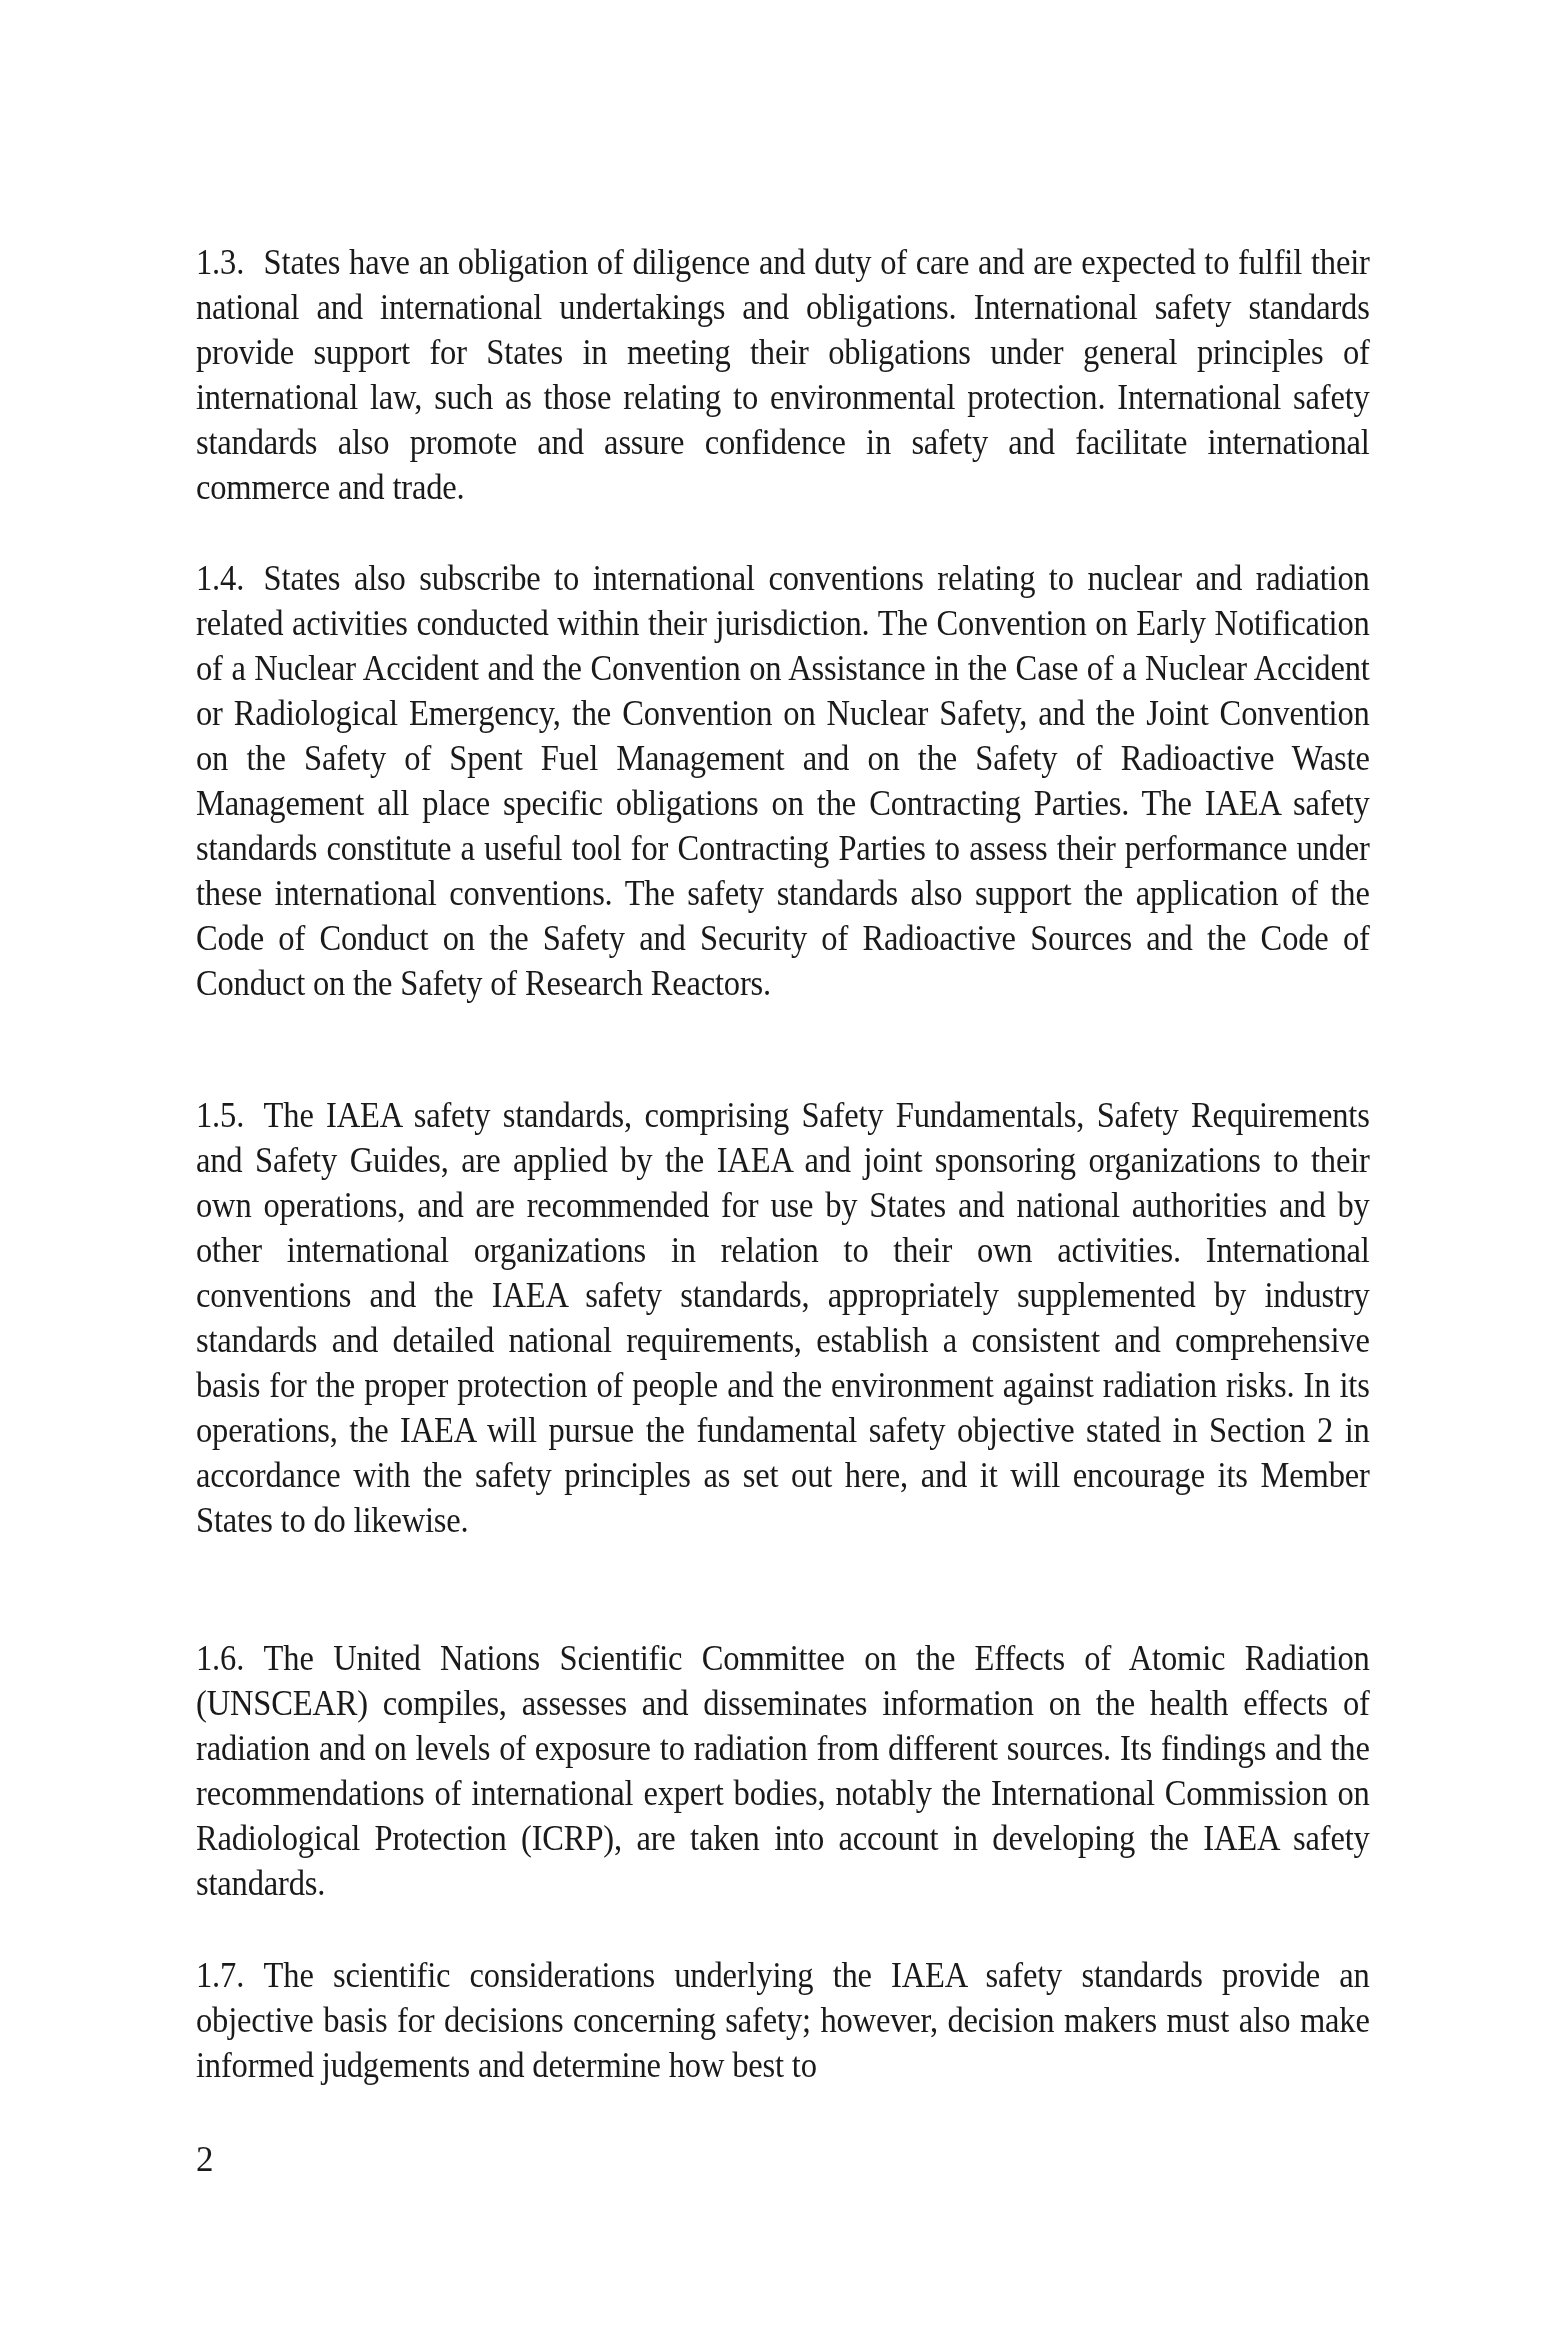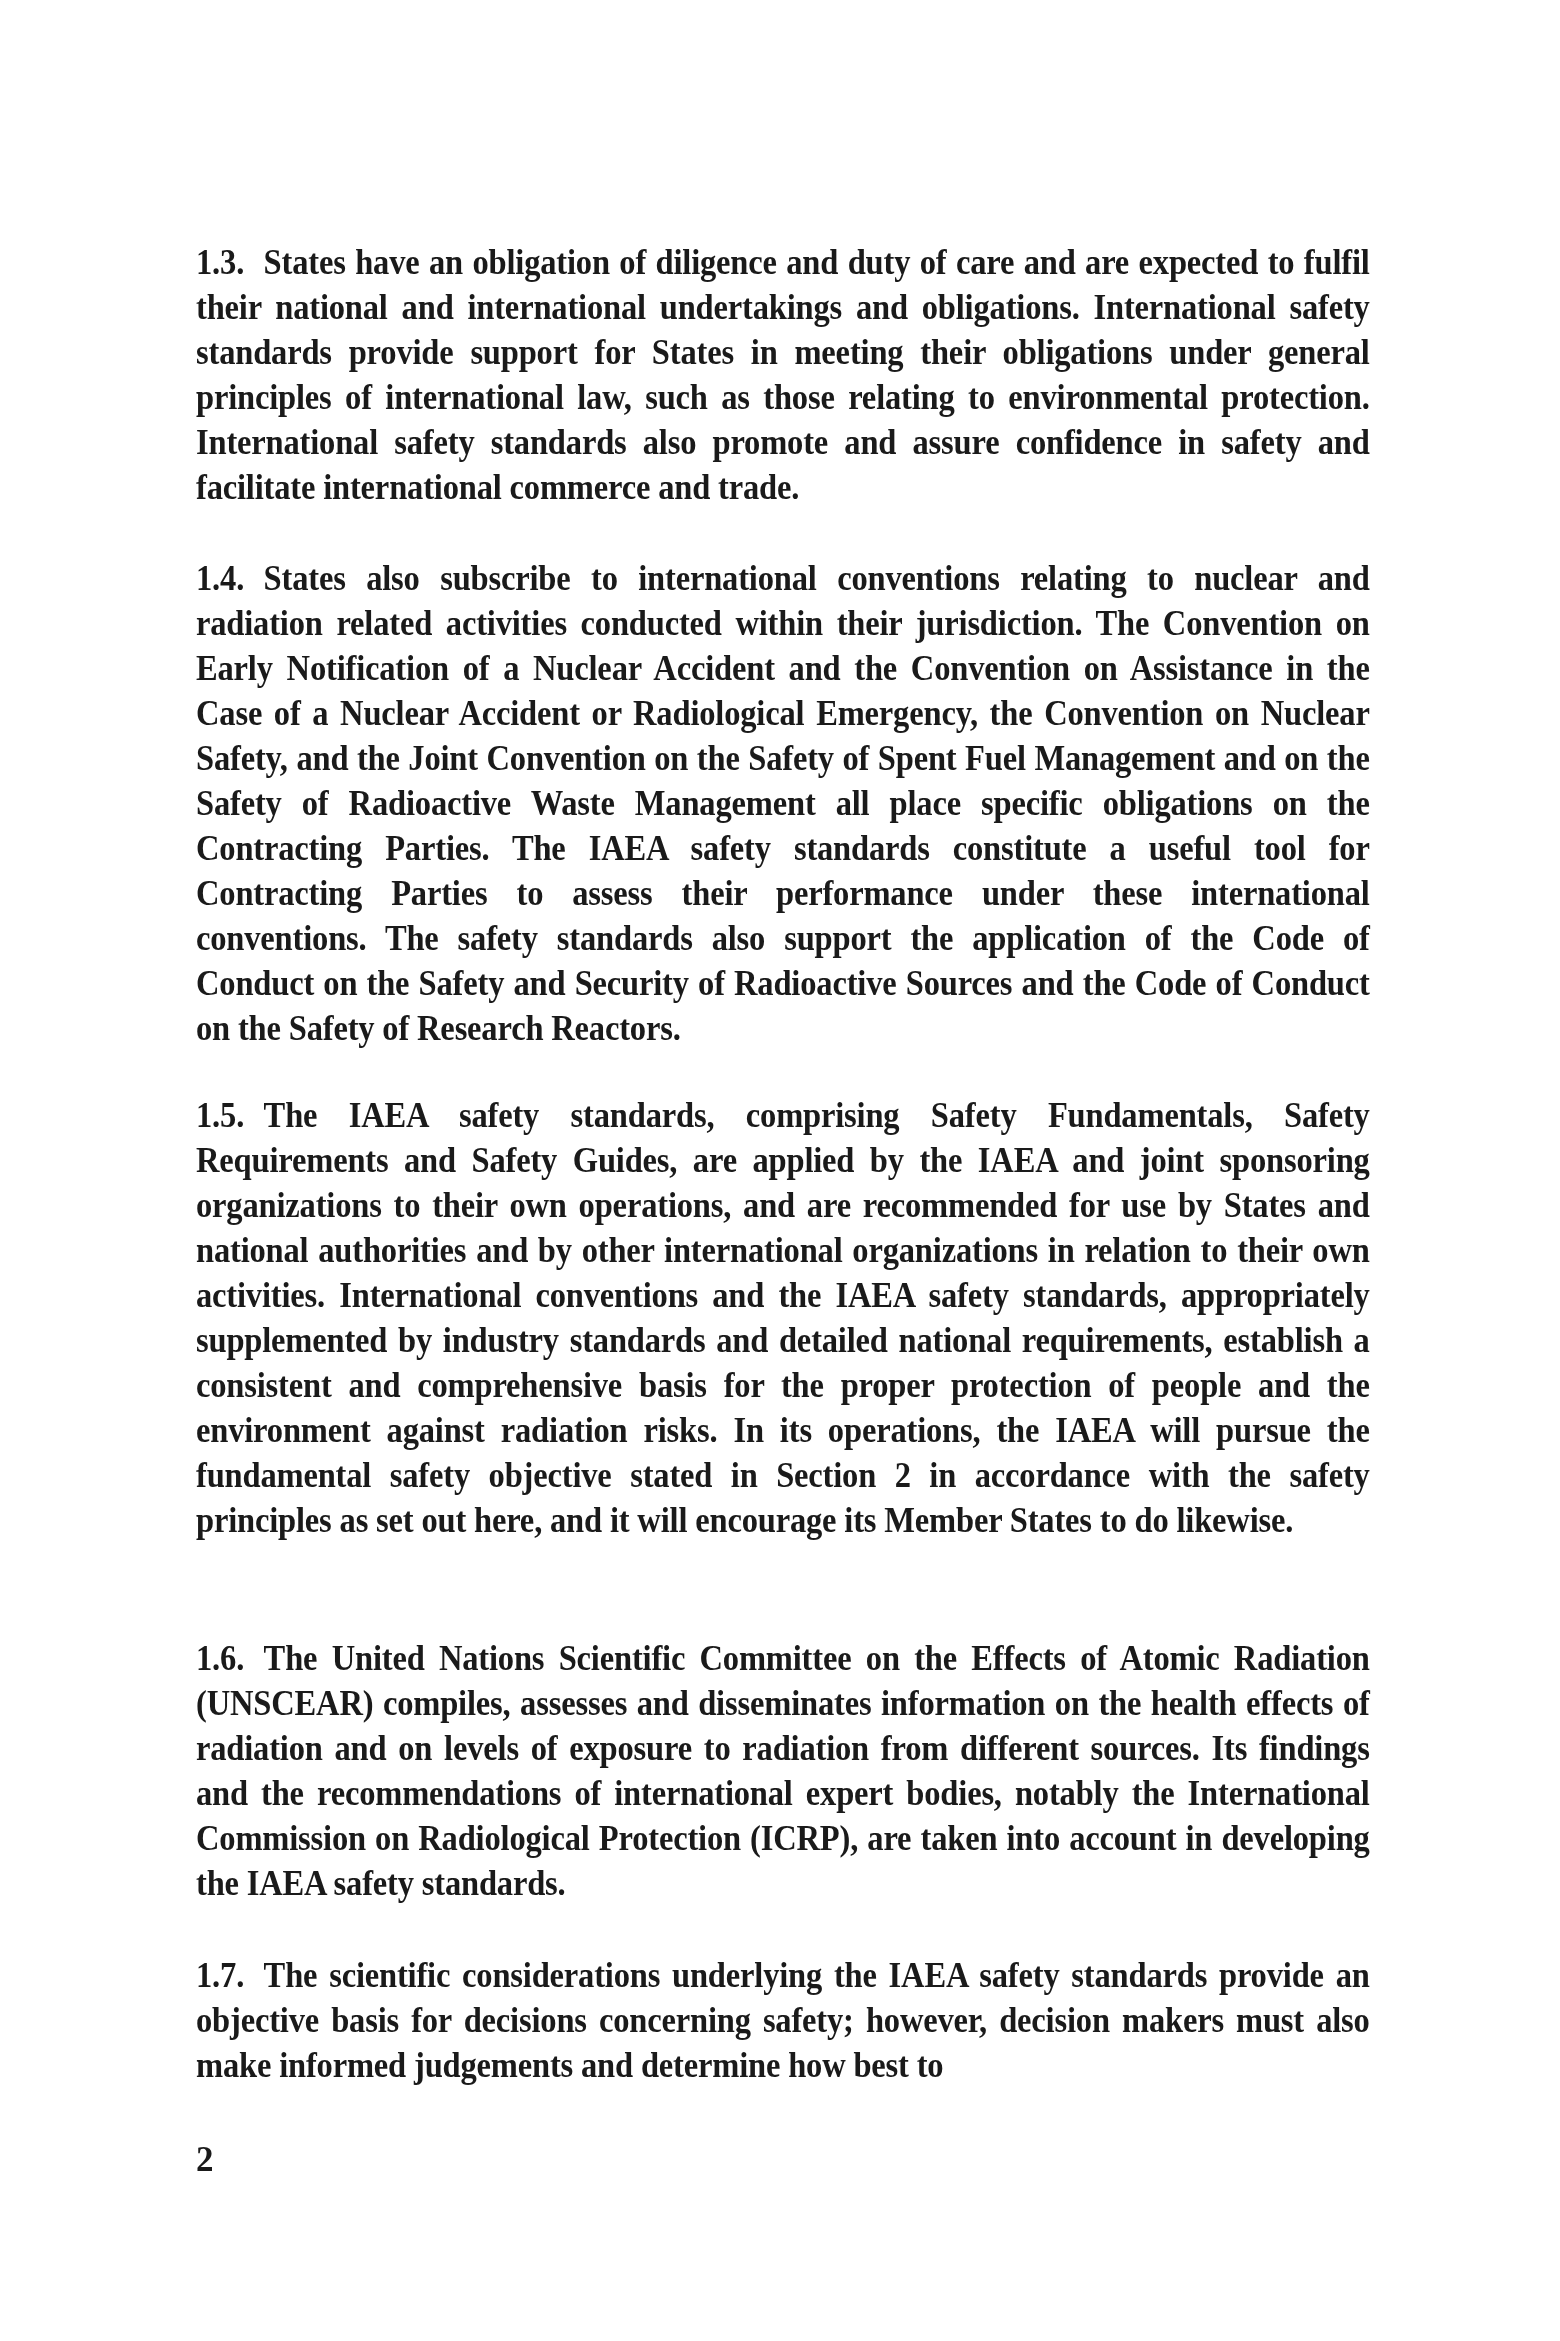--- a/index.html
+++ b/index.html
@@ -1,20 +1,19 @@
 <!DOCTYPE html>
 <html style="font-size:13.2px"><head>
   <meta charset="utf-8">
   <style>
     html, body { margin: 0; padding: 0; background: #ffffff; }
     body { width: 1560px; height: 2342px; position: relative; overflow: hidden; }
     .page {
       position: absolute; left: 0; top: 0; width: 1560px; height: 2342px;
       background: #ffffff;
-      font-weight: bold;
     }
     .para {
       position: absolute; left: 196px; width: 1173px;
       font-family: "Liberation Serif", serif;
       font-size: 35px; line-height: 45px;
       color: #1a1a1a; text-align: justify;
       letter-spacing: -0.2px;
       transform: scaleX(0.93); transform-origin: left top;
       width: 1262px;
     }

